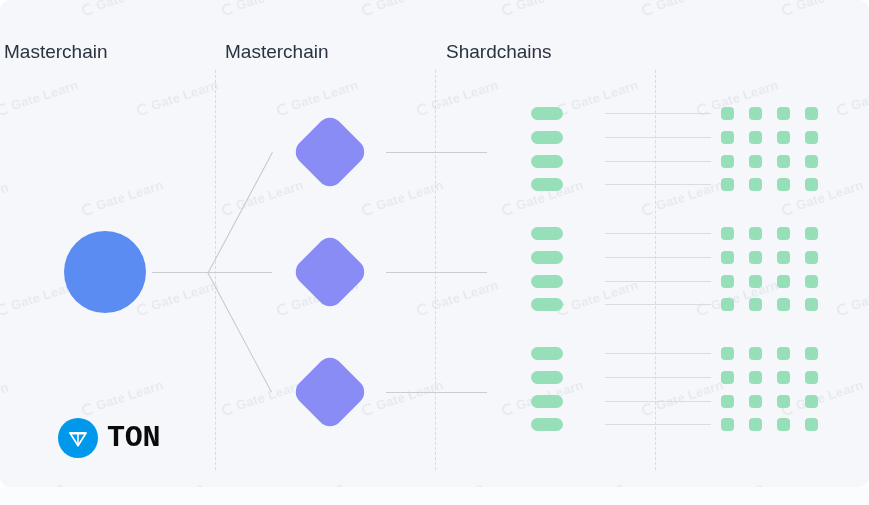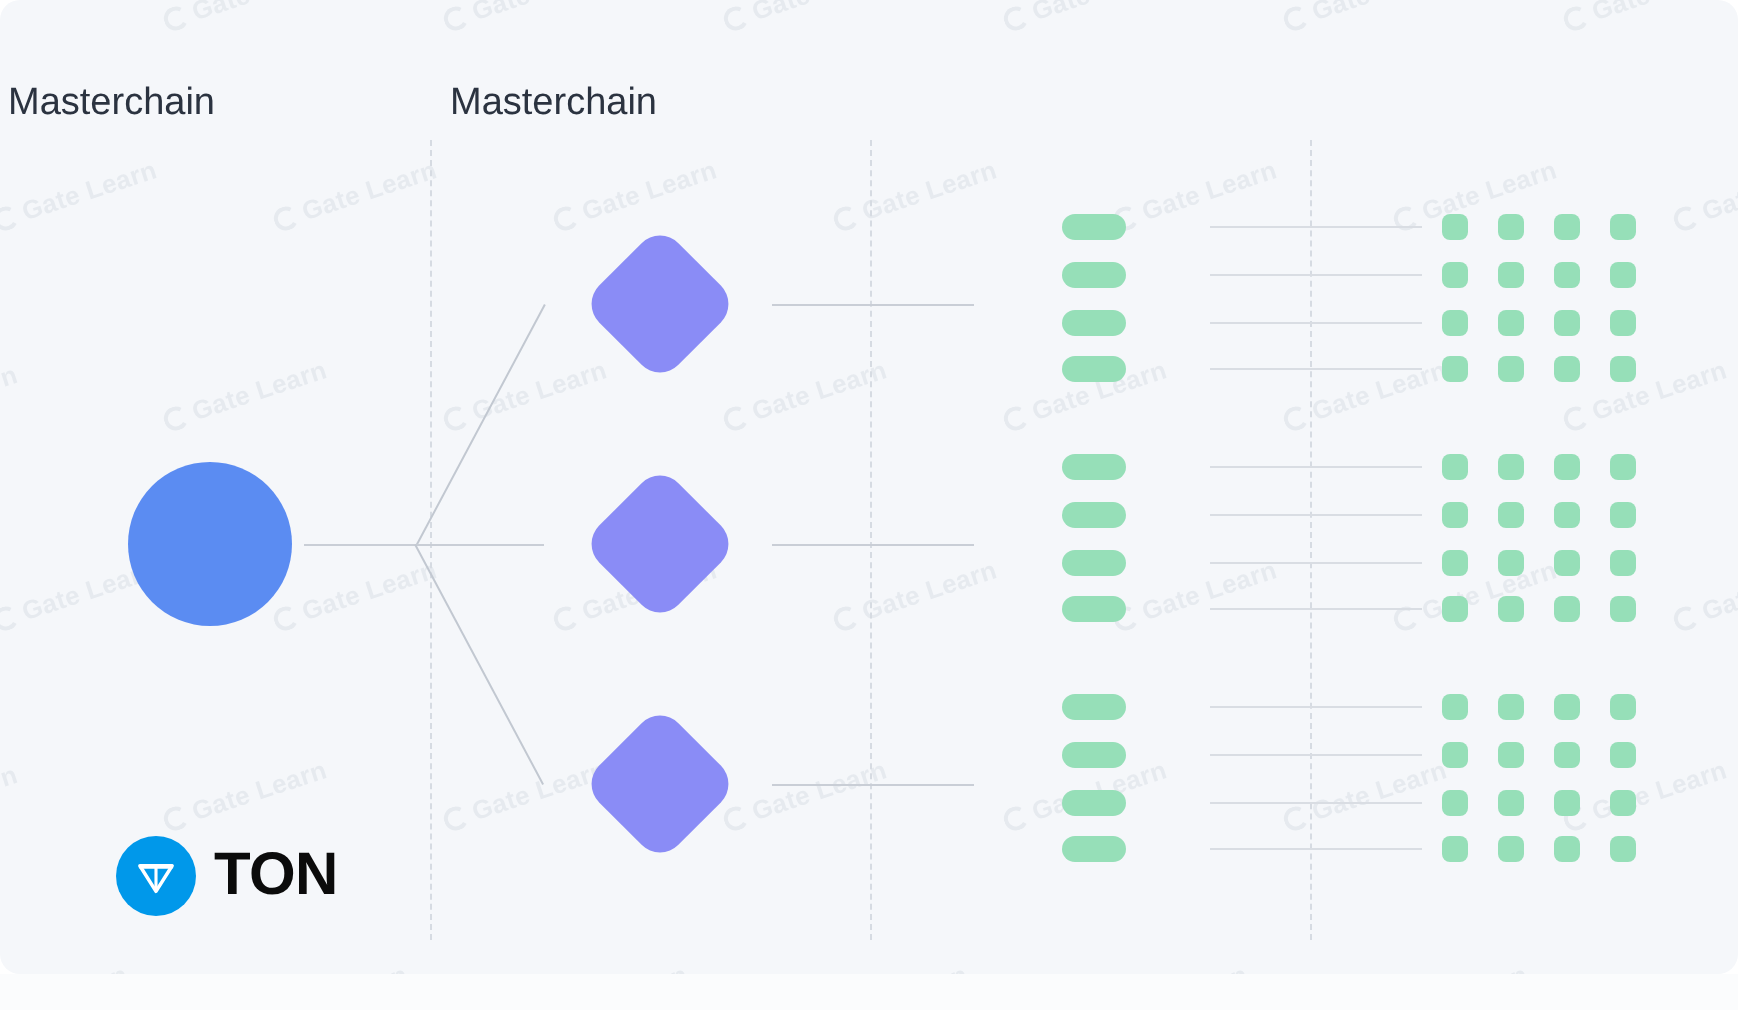--- a/index.html
+++ b/index.html
@@ -118,20 +118,21 @@
     border-top: 1.2px solid #c2c8d1;
     transform-origin: 0 0;
   }
   
   #ton-logo {
     position: absolute;
     left: 58px; top: 418px;
     display: flex;
     align-items: center;
     gap: 9px;
+    font-family: Liberation Mono, monospace;
   }
   #ton-mark {
     width: 40px; height: 40px;
     border-radius: 50%;
     background: #0098ea;
     display: flex;
     align-items: center;
     justify-content: center;
   }
   #ton-word {
@@ -195,20 +196,21 @@
       </div>
 
     <div id="separators">
         <div class="vsep" style="left: 215px;"></div>
         <div class="vsep" style="left: 435px;"></div>
         <div class="vsep" style="left: 655px;"></div>
       </div>
 
     <div class="col-title" style="left:4px;width:200px;">Masterchain</div>
     <div class="col-title" style="left:225px;width:200px;">Masterchain</div>
+    <div class="col-title" style="left:446px;width:200px;">Shardchains</div>
 
     <div id="connectors">
         <div class="hline" style="left: 152px; top: 272px; width: 56px;"></div>
         <div class="diag" style="left: 208px; top: 272px; width: 136px; transform: rotate(-61.9275deg);"></div>
         <div class="hline" style="left: 208px; top: 272px; width: 64px;"></div>
         <div class="diag" style="left: 208px; top: 272px; width: 136px; transform: rotate(61.9275deg);"></div>
         <div class="hline" style="left: 386px; top: 152px; width: 101px;"></div>
         <div class="hline" style="left: 386px; top: 272px; width: 101px;"></div>
         <div class="hline" style="left: 386px; top: 392px; width: 101px;"></div>
         <div class="thinline" style="left: 605px; top: 113px; width: 106px;"></div>

